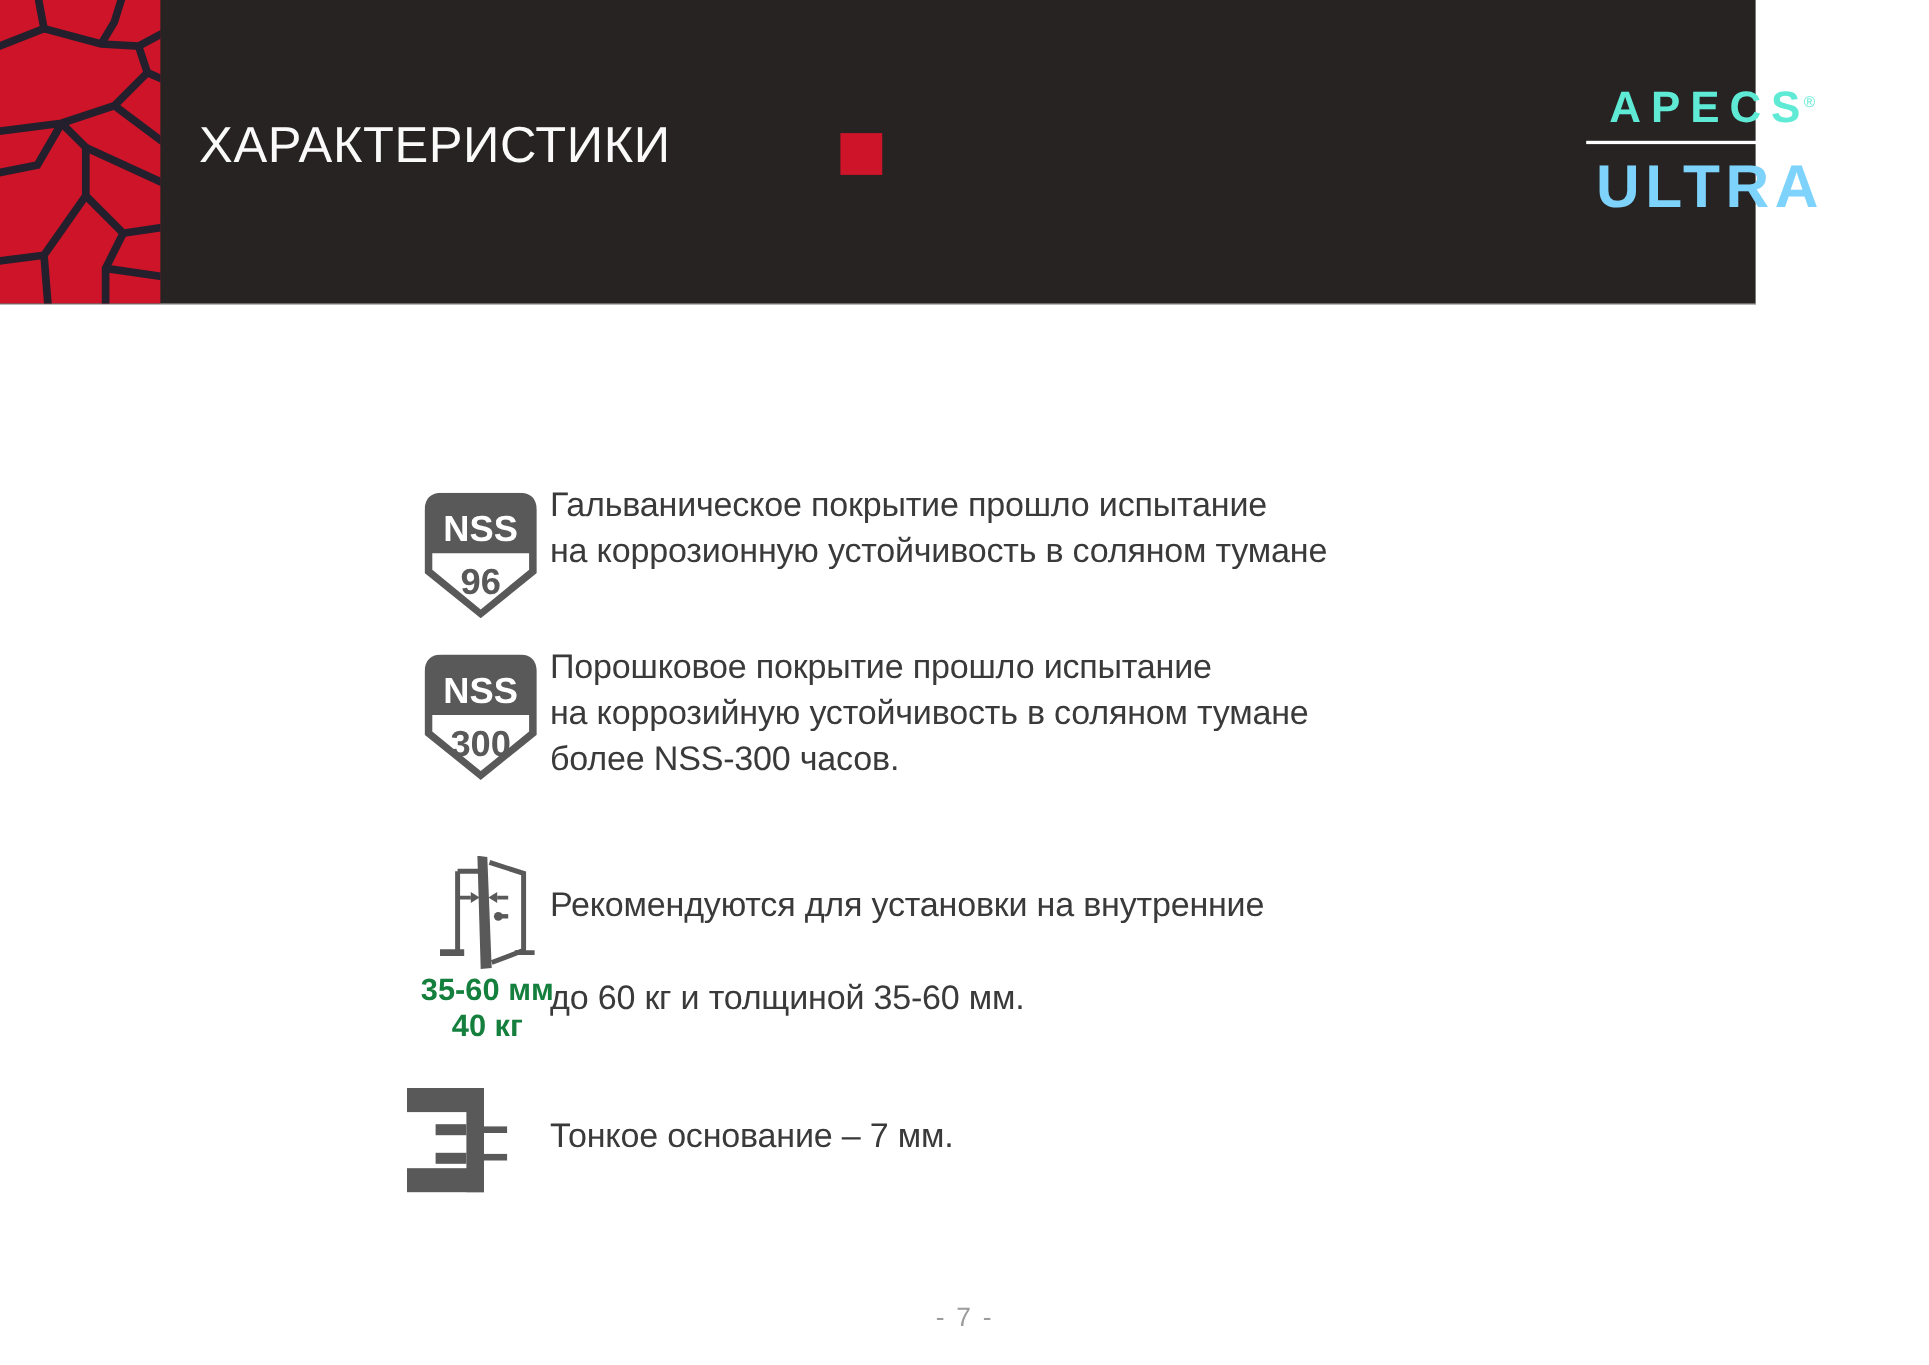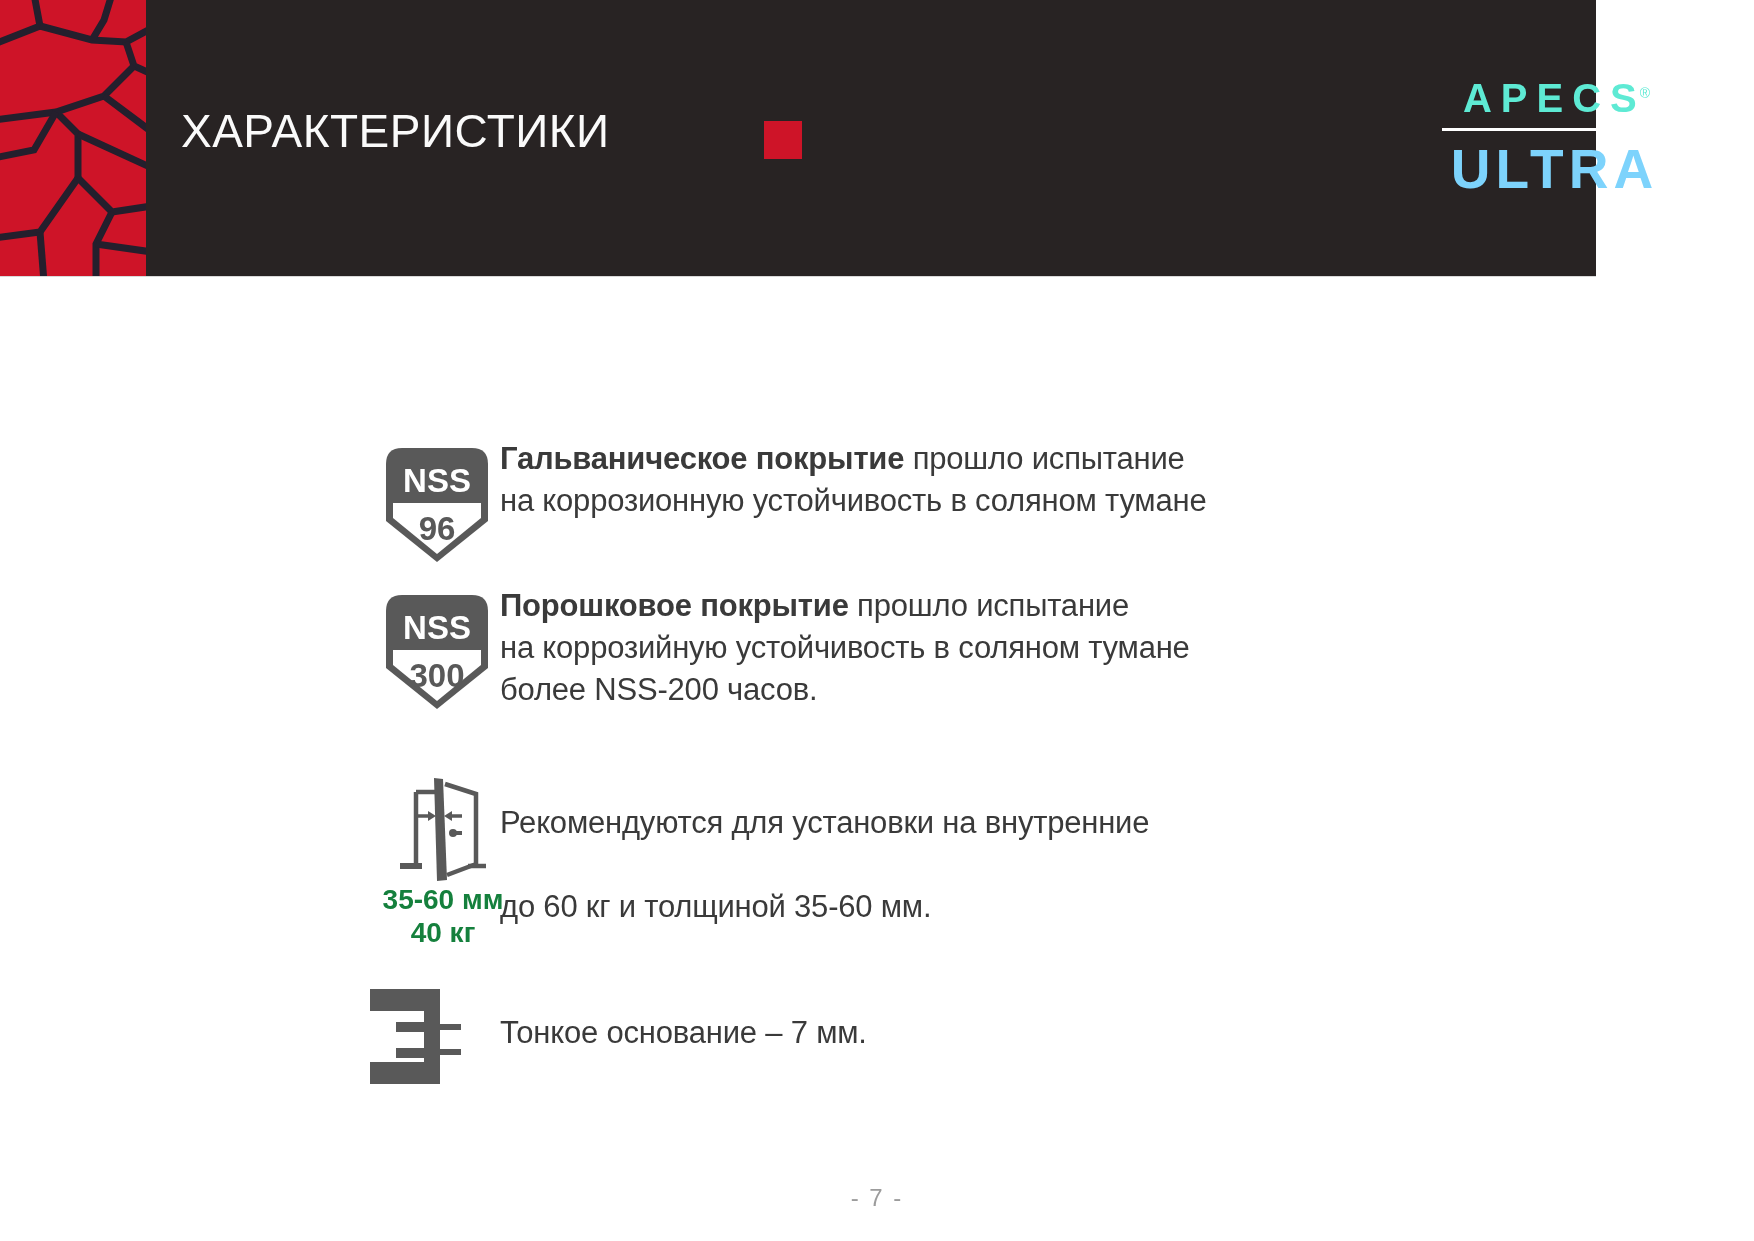--- a/index.html
+++ b/index.html
@@ -40,21 +40,21 @@
   .brand-sub{
     font-size:55px;font-weight:800;letter-spacing:5px;padding-left:5px;
     color:#7dd3fc;white-space:nowrap;
   }
   
   .feat-text{
     position:absolute;left:500px;
     font-size:31px;line-height:42px;color:#3a3a3a;
     letter-spacing:-0.2px;white-space:nowrap;
   }
-  .feat-text .lead{font-weight:700;text-align:right;}
+  .feat-text .lead{font-weight:400;text-align:right;}
   .shield{position:absolute;width:102px;height:114px;display:block;}
   .shield-top{fill:#ffffff;font-weight:700;font-size:33px;text-anchor:middle;font-family:"Liberation Sans",sans-serif;}
   .shield-num{fill:#595959;font-weight:700;font-size:33px;text-anchor:middle;font-family:"Liberation Sans",sans-serif;}
   .door-icon{position:absolute;left:376px;top:778px;width:112px;height:104px;display:block;}
   .door-captions{
     position:absolute;left:340px;top:883px;width:206px;
     text-align:center;color:#15803d;font-weight:700;
     font-size:28px;line-height:33px;white-space:nowrap;
   }
   .hinge-icon{position:absolute;left:370px;top:989px;width:92px;height:95px;display:block;}
@@ -116,21 +116,21 @@
   <svg class="shield" style="left:386px;top:595px" viewBox="0 0 102 114" aria-hidden="true">
     <path d="M16,0 H86 Q102,0 102,16 V73 L51,114 L0,73 V16 Q0,0 16,0 Z" fill="#595959"></path>
     <path d="M7,55 H95 V70 L51,106 L7,70 Z" fill="#ffffff"></path>
     <text x="51" y="44" class="shield-top">NSS</text>
     <text x="51" y="92" class="shield-num">300</text>
   </svg>
   <div class="feat-text" style="top:585px">
     <span class="lead">Порошковое покрытие</span>
     <span>прошло испытание</span><br>
     <span>на коррозийную устойчивость в соляном тумане</span><br>
-    <span>более NSS-200 часов.</span>
+    <span>более NSS-300 часов.</span>
   </div>
 
   <svg class="door-icon" viewBox="0 0 112 104" aria-hidden="true">
     <g stroke="#595959" fill="none">
 
       <path d="M40,14 H60" stroke-width="4.5"></path>
       <path d="M40,14 V88" stroke-width="4.5"></path>
       <path d="M24,88 H46" stroke-width="6"></path>
       <path d="M92,88 H110" stroke-width="4.5"></path>
 

